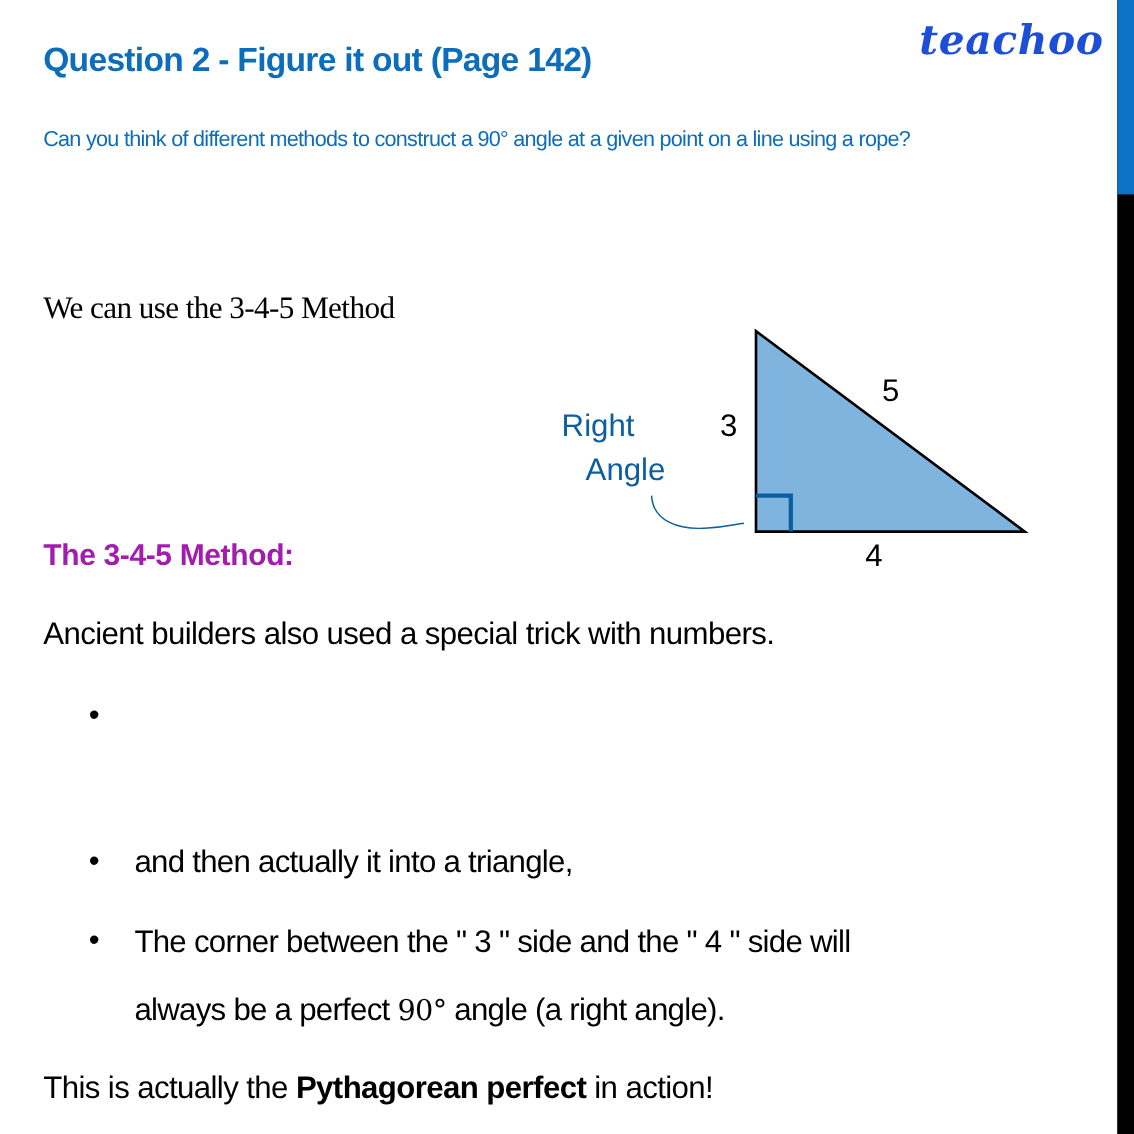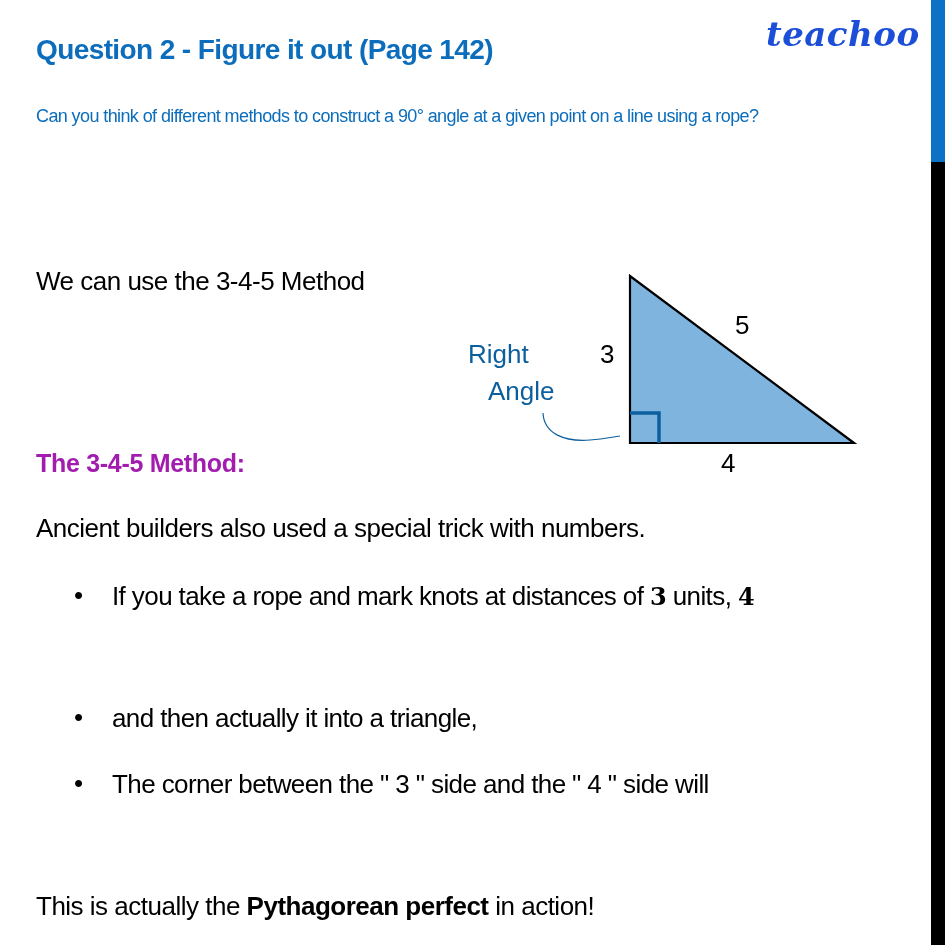--- a/index.html
+++ b/index.html
@@ -31,44 +31,44 @@
 
 <div class="sidebar-bar">
   <div class="accent"></div>
 </div>
 
 <div class="logo">teachoo</div>
 
 <div class="q-title">Question 2 - Figure it out (Page 142)</div>
 <div class="q-text">Can you think of different methods to construct a 90° angle at a given point on a line using a rope?</div>
 
-<div class="p" style="top:266px;">We can use the 3-4-5 Method</div>
+<div class="p" style="top:242px;font-family:Liberation Serif, serif;">We can use the 3-4-5 Method</div>
 
 <svg class="diagram" width="440" height="230" viewBox="0 0 440 230">
   <polygon points="190,16 190,183 414,183" fill="#7fb4de" stroke="#000" stroke-width="2.2"></polygon>
   <polyline points="190,153 219,153 219,183" fill="none" stroke="#0b5f9e" stroke-width="3.5"></polyline>
   <path d="M 103,153 C 104,174 125,182 150,180 C 165,179 172,177 180,176" fill="none" stroke="#0b5f9e" stroke-width="1.2"></path>
   <text x="160" y="103" font-size="26" fill="#000"><tspan>3</tspan></text>
   <text x="295" y="74" font-size="26" fill="#000"><tspan>5</tspan></text>
   <text x="281" y="212" font-size="26" fill="#000"><tspan>4</tspan></text>
   <text x="28" y="103" font-size="26" fill="#0b5f9e"><tspan>Right</tspan></text>
   <text x="48" y="140" font-size="26" fill="#0b5f9e"><tspan>Angle</tspan></text>
 </svg>
 
 <div class="heading">The 3-4-5 Method:</div>
 <div class="p" style="top:513px;">Ancient builders also used a special trick with numbers.</div>
 
 <div class="bullet" style="top:580px;">•</div>
 <div class="btext" style="top:568px;">
-  <div><span>If you take a rope and mark knots at distances of </span><span class="num-b">3</span><span> units, </span><span class="num-b">4</span></div>
 </div>
 
 <div class="bullet" style="top:702px;">•</div>
 <div class="btext" style="top:690px;">and then actually it into a triangle,</div>
 
 <div class="bullet" style="top:768px;">•</div>
 <div class="btext" style="top:756px;">
   <div>The corner between the " 3 " side and the " 4 " side will</div>
+  <div><span>always be a perfect </span><span class="num-m">90°</span><span> angle (a right angle).</span></div>
 </div>
 
 <div class="p" style="top:891px;">
   <span>This is actually the </span><b>Pythagorean perfect</b><span> in action!</span>
 </div>
 
 </body></html>

